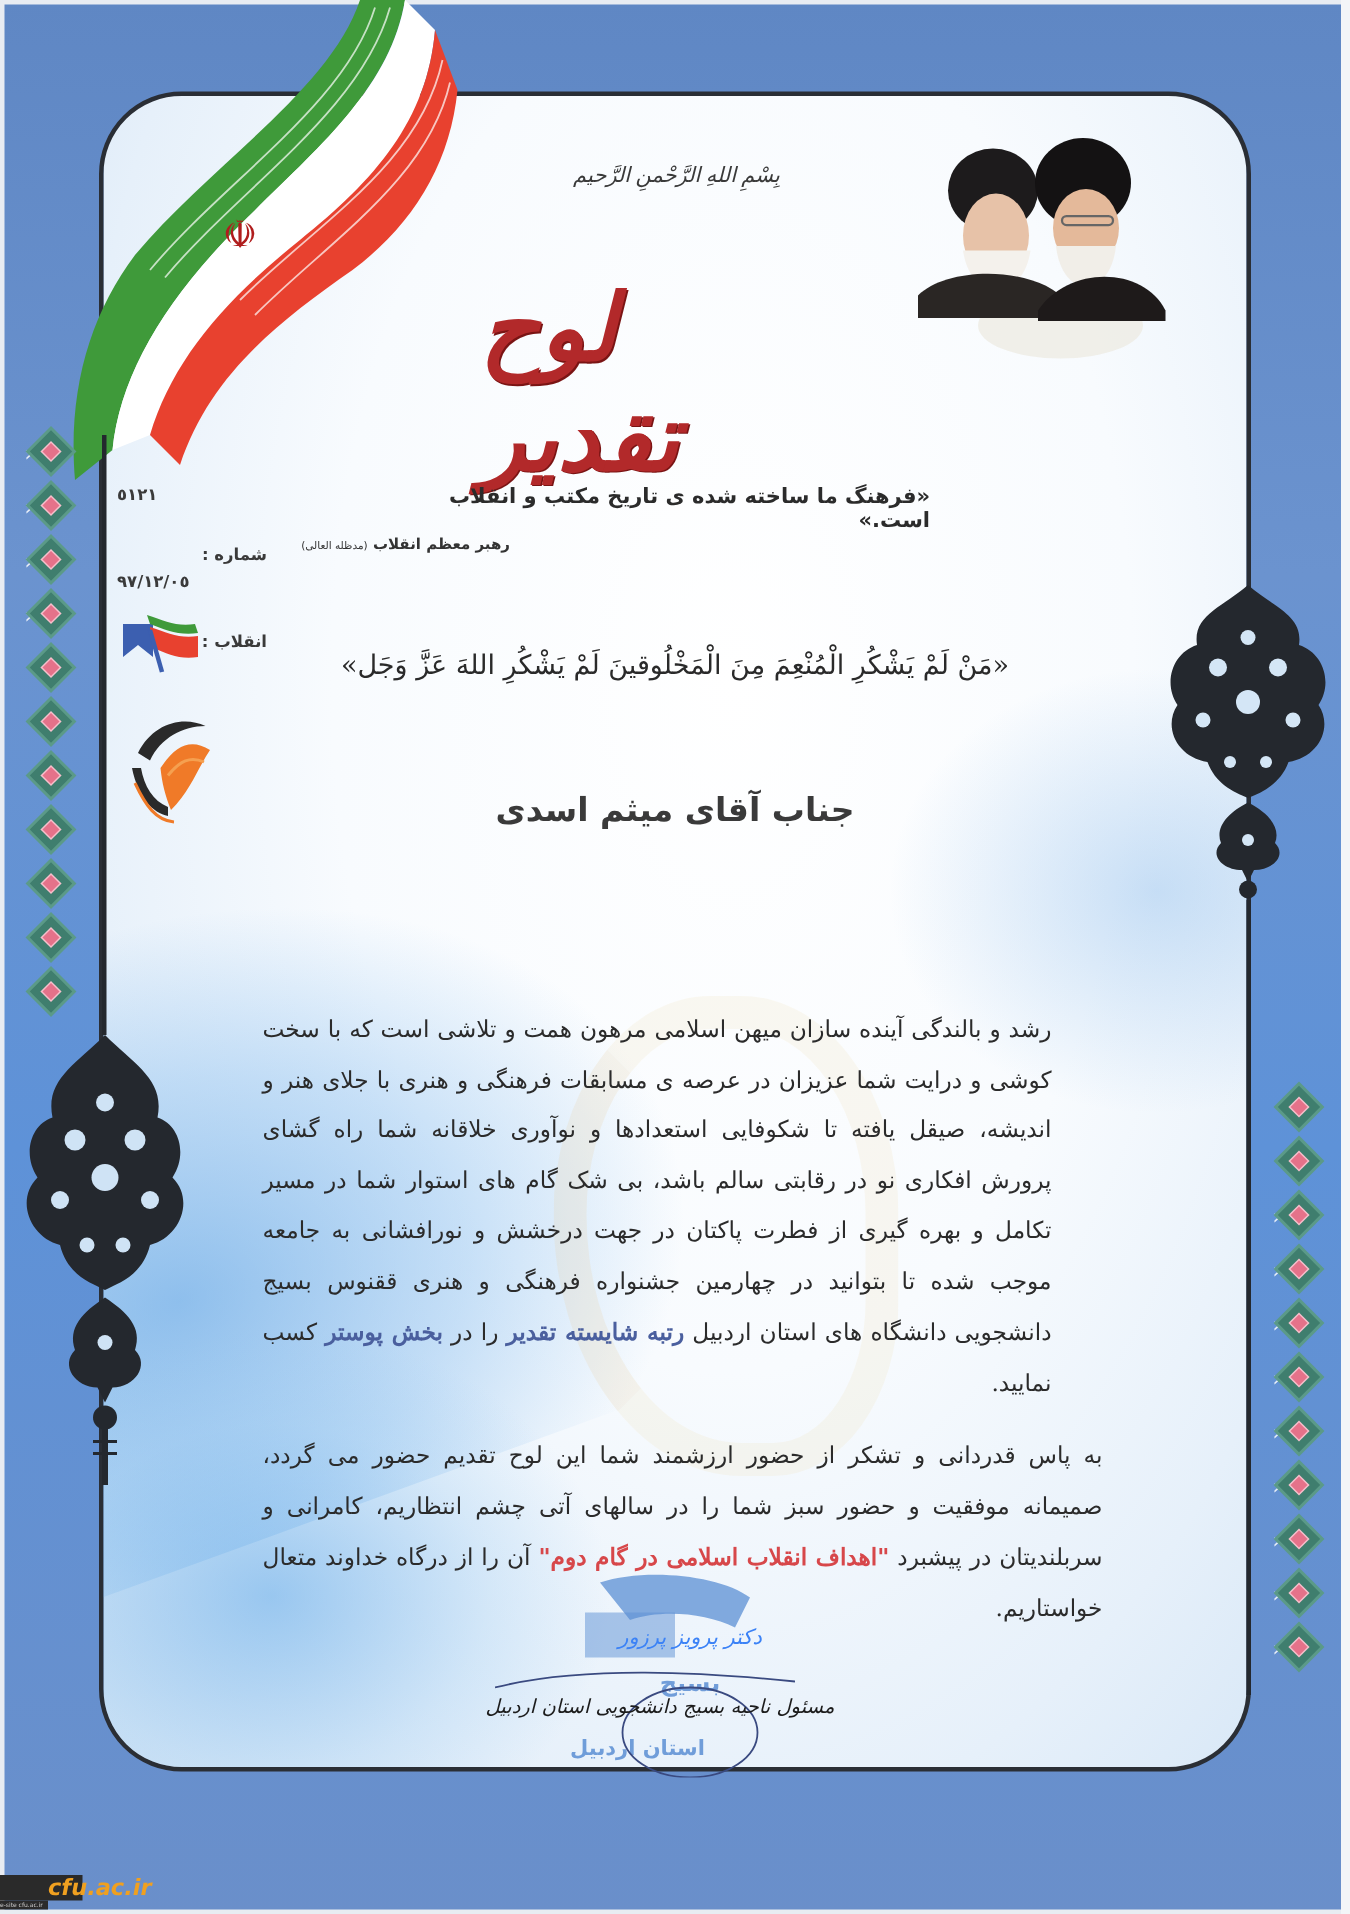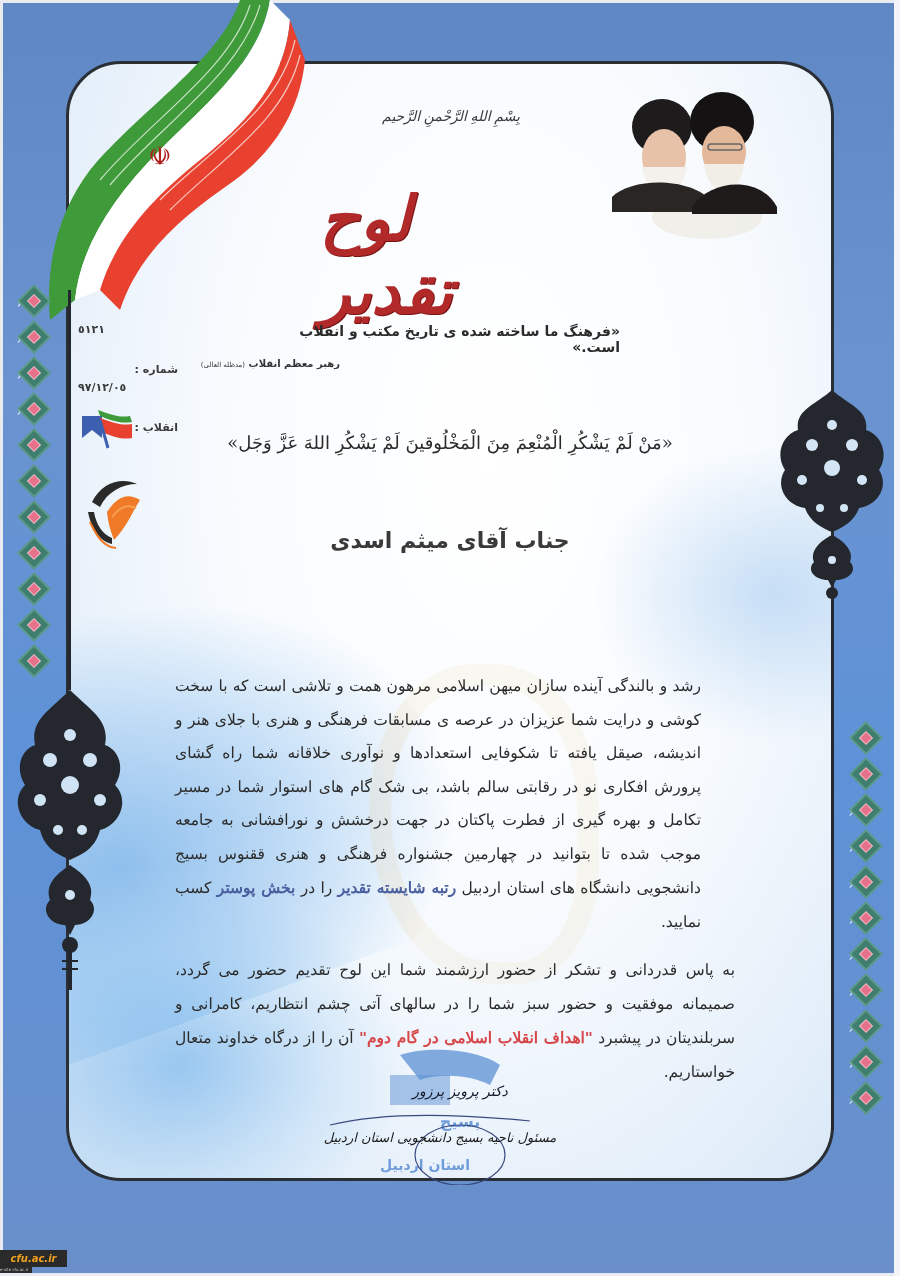--- a/index.html
+++ b/index.html
@@ -98,26 +98,26 @@
 
   .body-text { position: absolute; left: 160px; top: 655px; width: 590px; direction: rtl; text-align: justify;
     text-align-last: right; font-family: "DejaVu Serif", serif; font-size: 15.5px; color: #2b2b2b; line-height: 33.5px; }
   .body-text p { margin: 15px; }
   .indent { padding-right: 34px; }
   .hl-blue { color: #4a5f9e; font-weight: bold; }
   .hl-red { color: #d7474a; font-weight: bold; }
 
   .stamp { position: absolute; left: 330px; top: 1045px; width: 200px; height: 140px; }
   .sig-name { position: absolute; left: 380px; top: 1083px; width: 160px; text-align: center; direction: rtl;
-    font-family: "DejaVu Serif", serif; font-style: italic; font-size: 14px; color: #0f172a; }
+    font-family: "DejaVu Serif", serif; font-style: italic; font-size: 14px; color: #3b82f6; }
   .sig-title { position: absolute; left: 320px; top: 1130px; width: 240px; text-align: center; direction: rtl;
     font-family: "DejaVu Serif", serif; font-style: italic; font-size: 13px; color: #1c1c1c; }
 
-  .site-badge { position: absolute; left: 0; top: 1250px; width: 67px; height: 17px; background: #2a2a2a;
-    color: #f0a020; font-size: 10px; font-weight: bold; font-style: italic; text-align: center; line-height: 17px; }
+  .site-badge { position: absolute; left: 0; top: 1250px; width: 55px; height: 17px; background: #2a2a2a;
+    color: #f0a020; font-size: 15px; font-weight: bold; font-style: italic; text-align: center; line-height: 17px; padding-left: 32px; }
   .site-sub { position: absolute; left: 0; top: 1267px; width: 32px; height: 6px; background: #2a2a2a; color: #ccc; font-size: 4px; line-height: 6px; }
 </style>
 </head>
 <body>
 
 <div class="page-edge"></div>
 <div class="right-edge"></div>
 
 <div class="frame">
   <div class="frame-swoosh1"></div>

